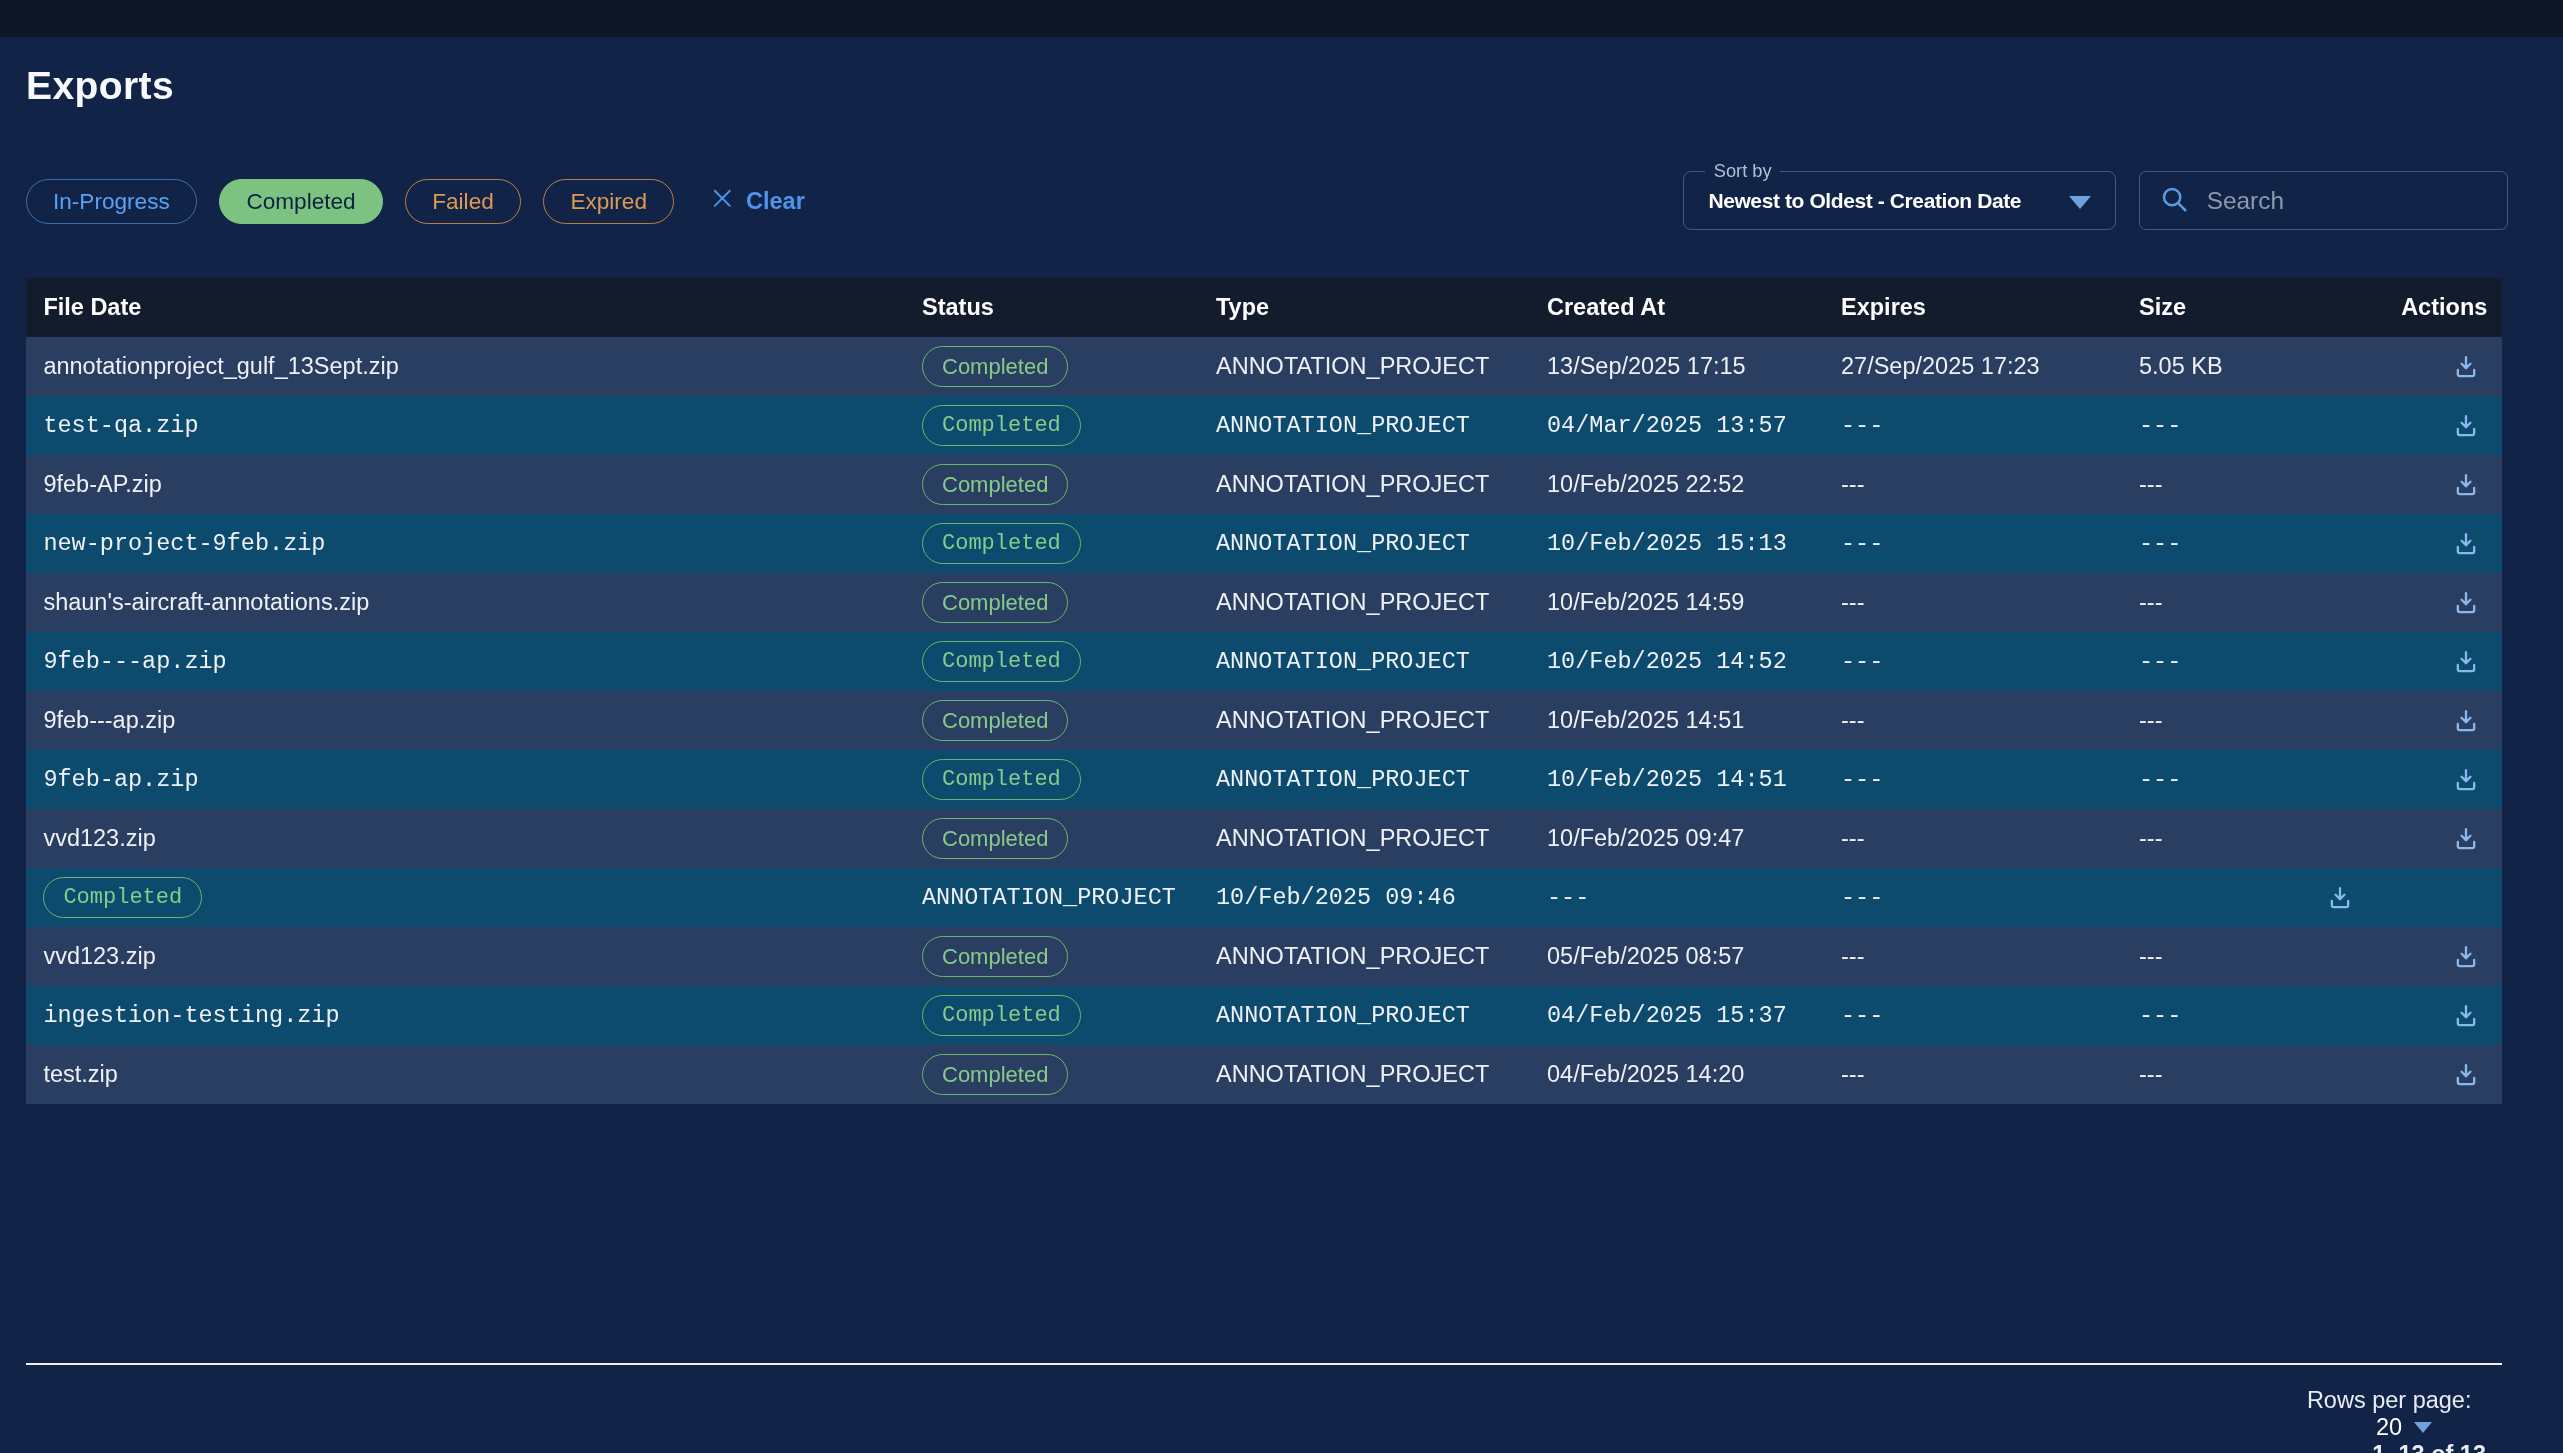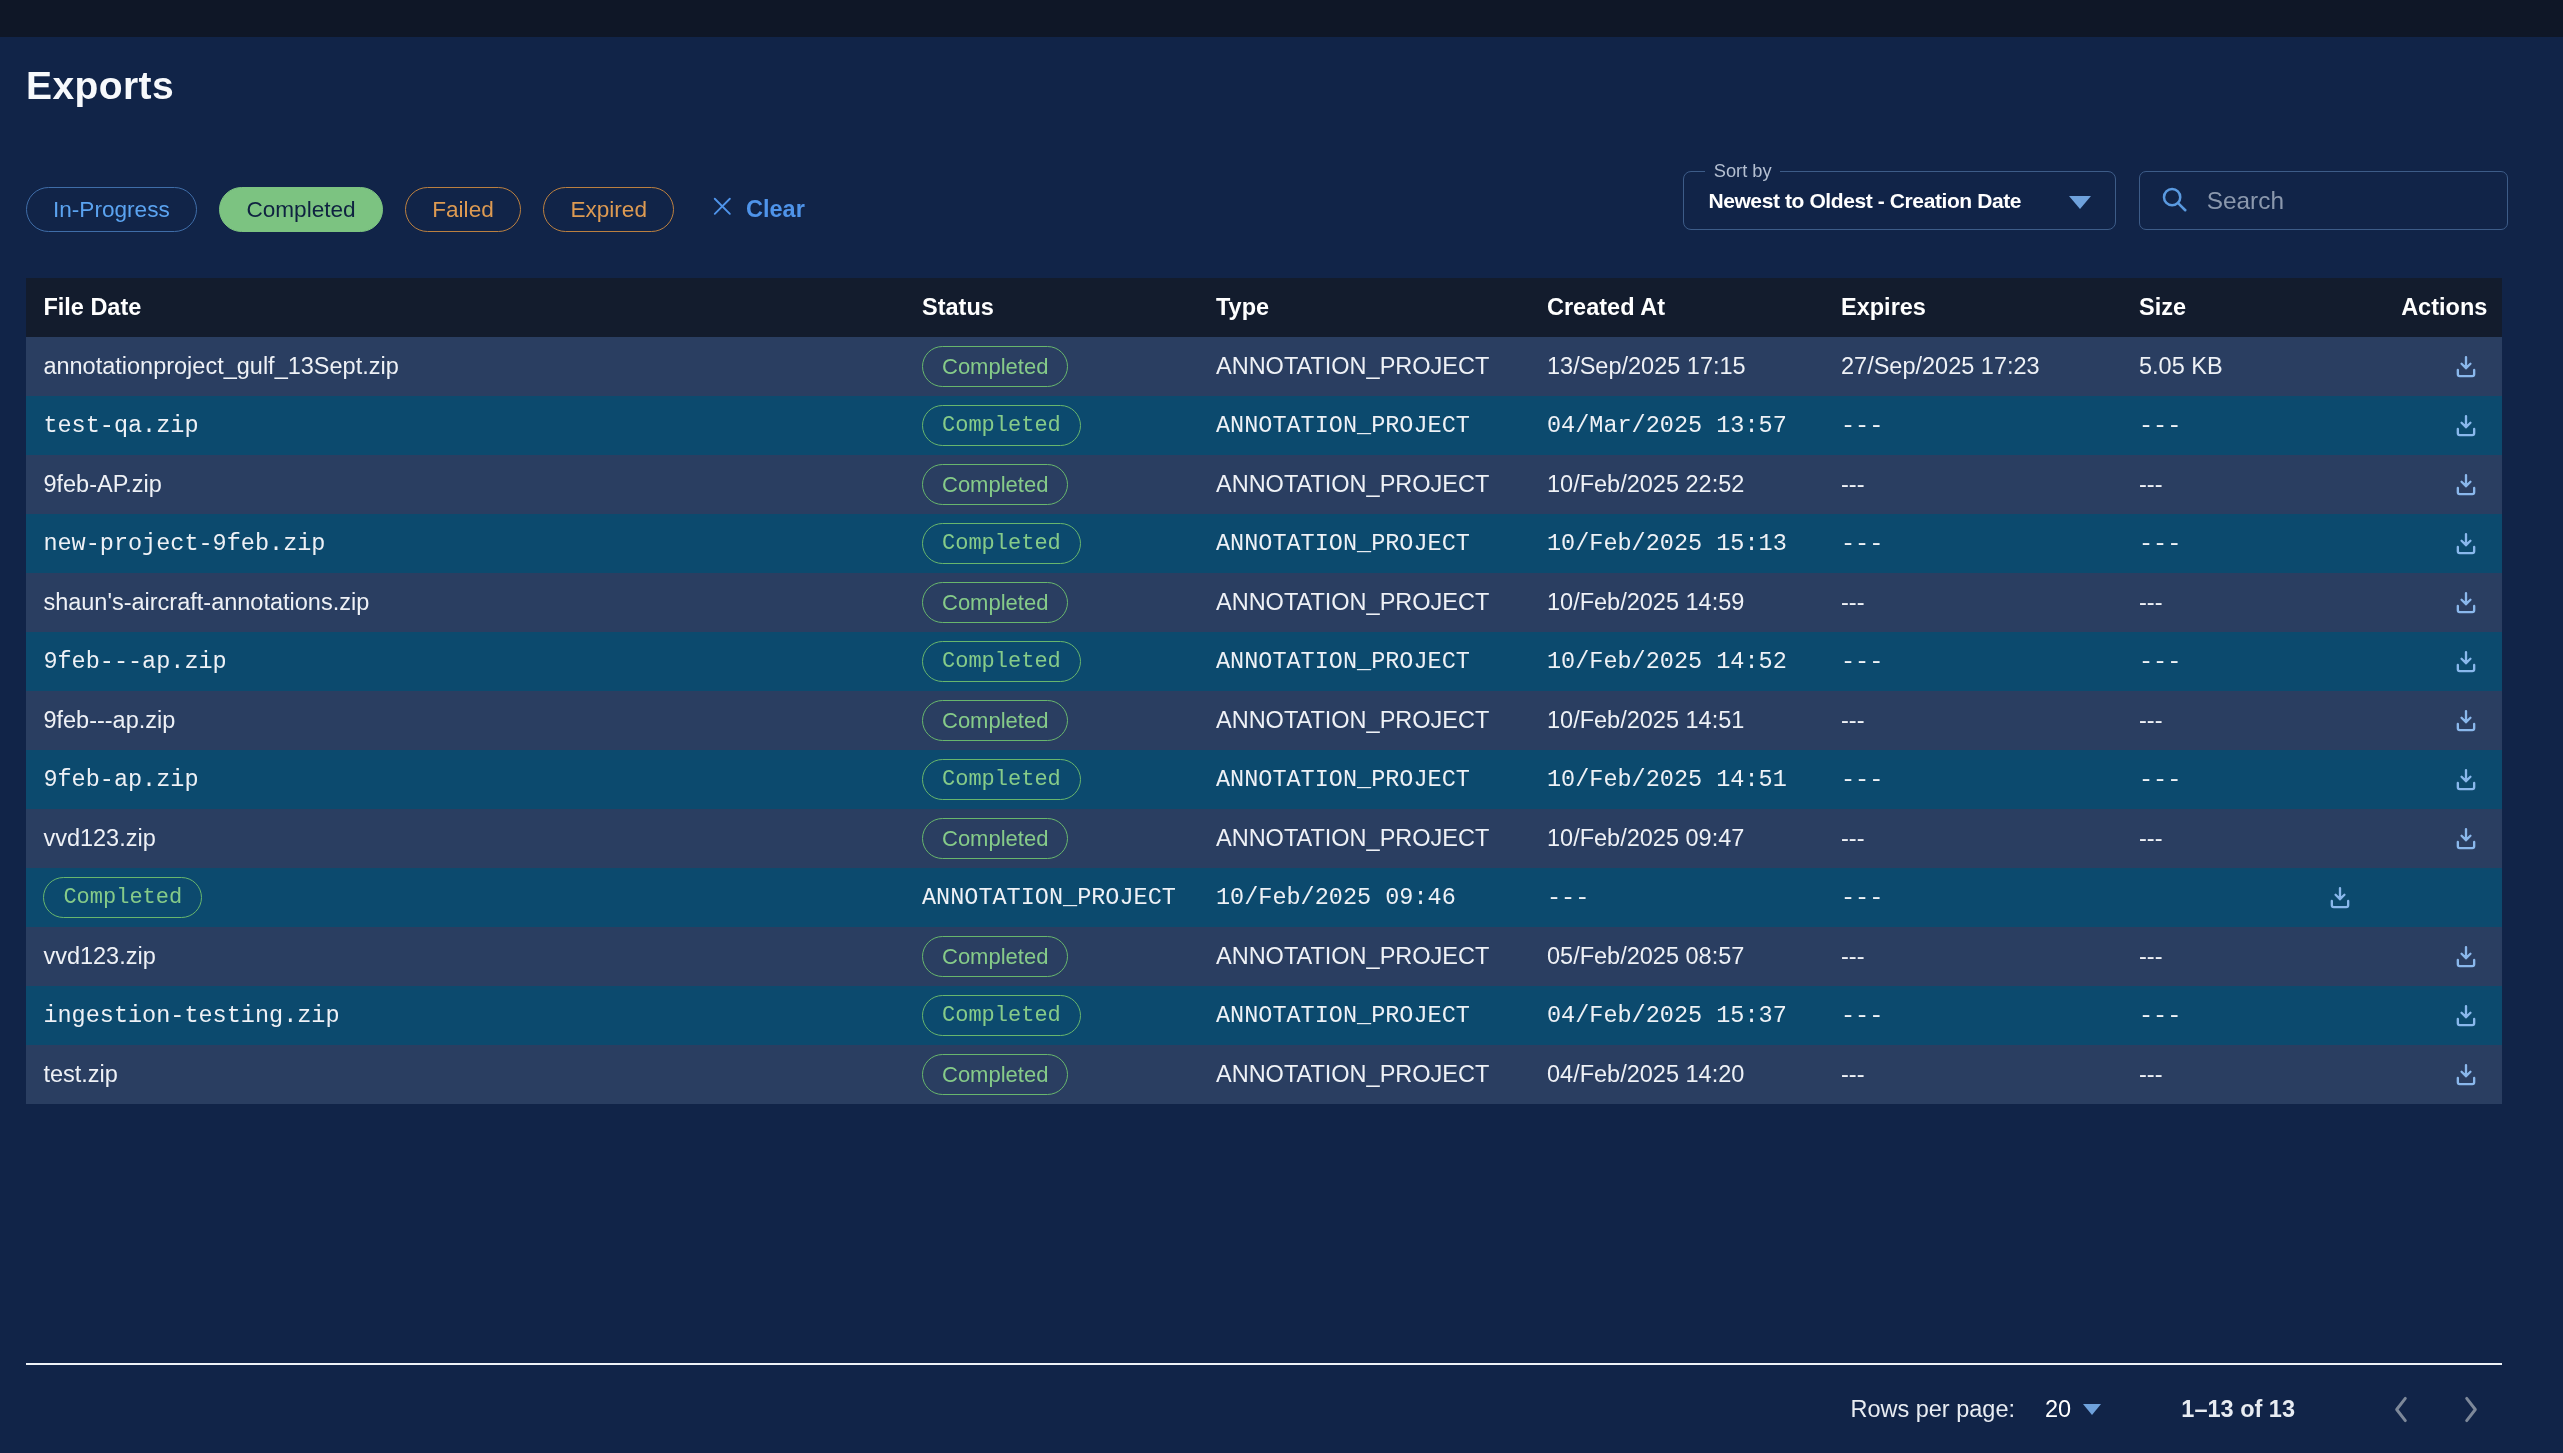--- a/index.html
+++ b/index.html
@@ -16,21 +16,21 @@
     background:#0f1727;
   }
 
   .page-title {
     position:absolute; left:26px; top:64px;
     font-size:39px; font-weight:600; color:#f7f9fc; letter-spacing:0.4px;
   }
 
   
   .filters {
-    position:absolute; left:26px; top:186px; height:47px;
+    position:absolute; left:26px; top:178px; height:47px;
     display:flex; align-items:center; gap:22.6px;
   }
   .chip {
     height:45px; border-radius:23.5px; display:inline-flex; align-items:center;
     padding:0 26px; font-size:22.6px; border:1.7px solid transparent;
     background:transparent; cursor:pointer; white-space:nowrap;
     font-family:inherit;
   }
   .chip.blue-outline   { border-color:#3f6da8; color:#5ba3f0; }
   .chip.green-filled   { background:#7cc381; border-color:#7cc381; color:#0f2240; }
@@ -97,21 +97,21 @@
 
   .dl-btn { background:none; border:none; padding:0; cursor:pointer; line-height:0; }
 
   
   .divider {
     position:absolute; left:26px; top:1363px; width:2476px; height:1.7px;
     background:#eef2f7;
   }
   .footer {
     position:absolute; top:1387px; right:77px; height:44px;
-    display:flex; align-items:center; font-size:23.5px; color:#e8ecf2;
+    display:flex; align-items:center; font-size:23.5px; color:#e8ecf2;flex-direction:column;
   }
   .rpp-value {
     display:inline-flex; align-items:center; gap:12.2px; margin-left:30px;
     cursor:pointer; color:#ffffff;
   }
   .rpp-caret {
     width:0; height:0;
     border-left:9.6px solid transparent; border-right:9.6px solid transparent;
     border-top:11.3px solid #6fa2dc;
   }

